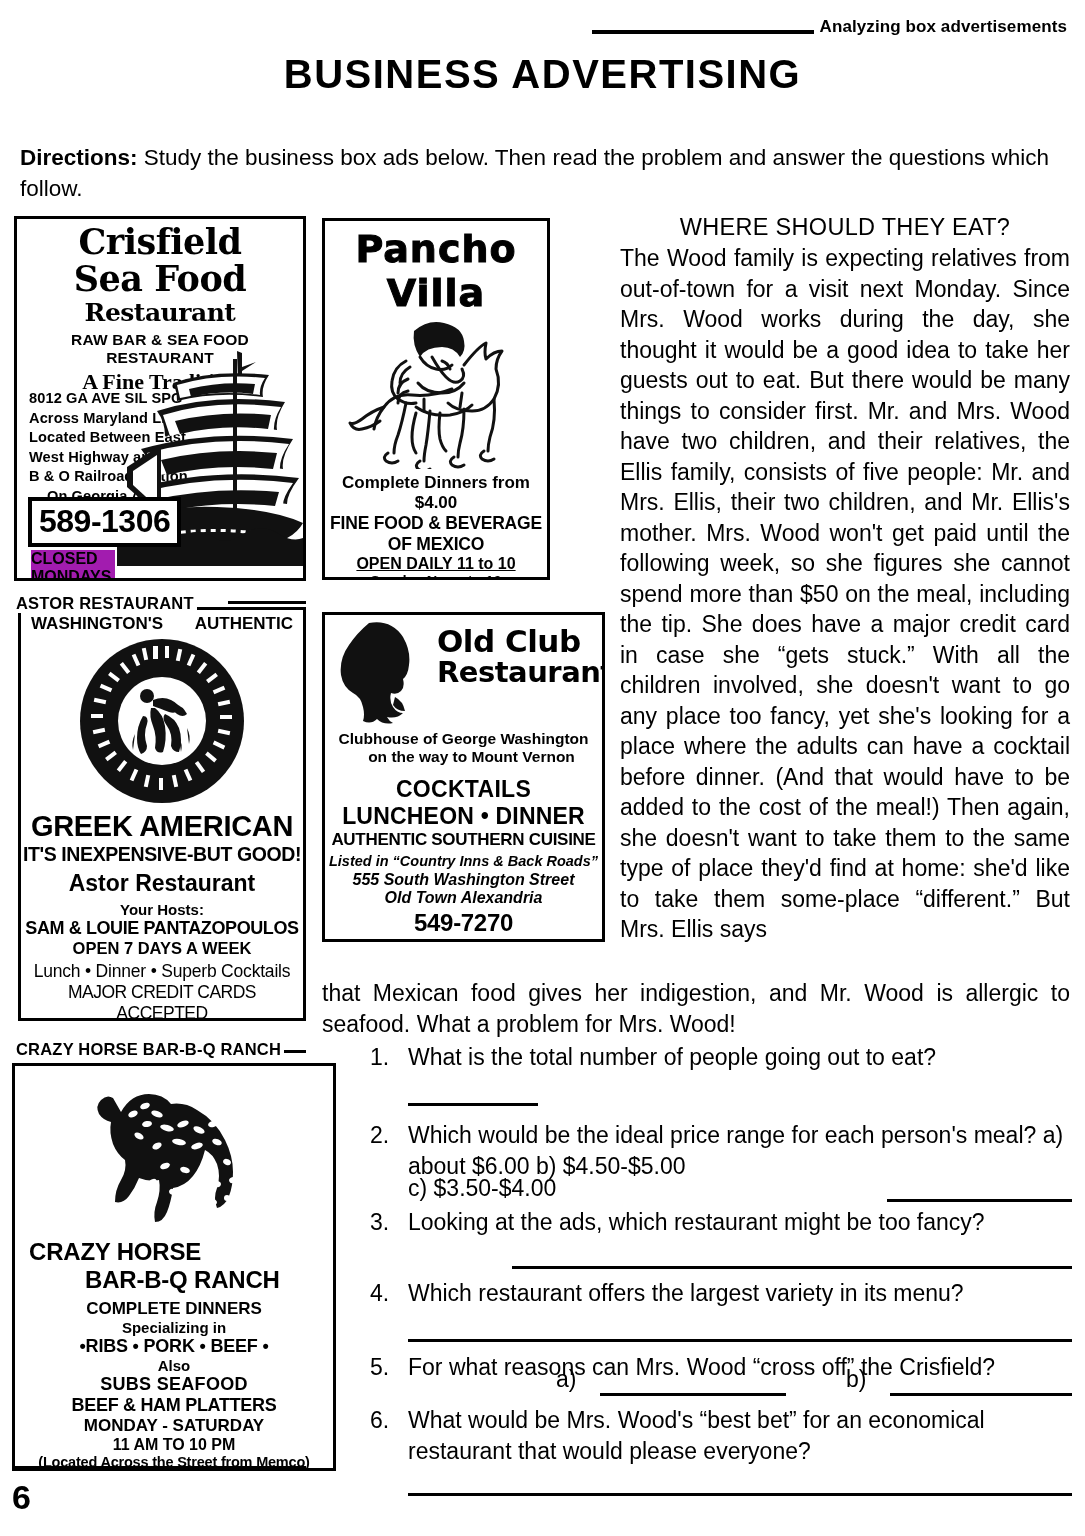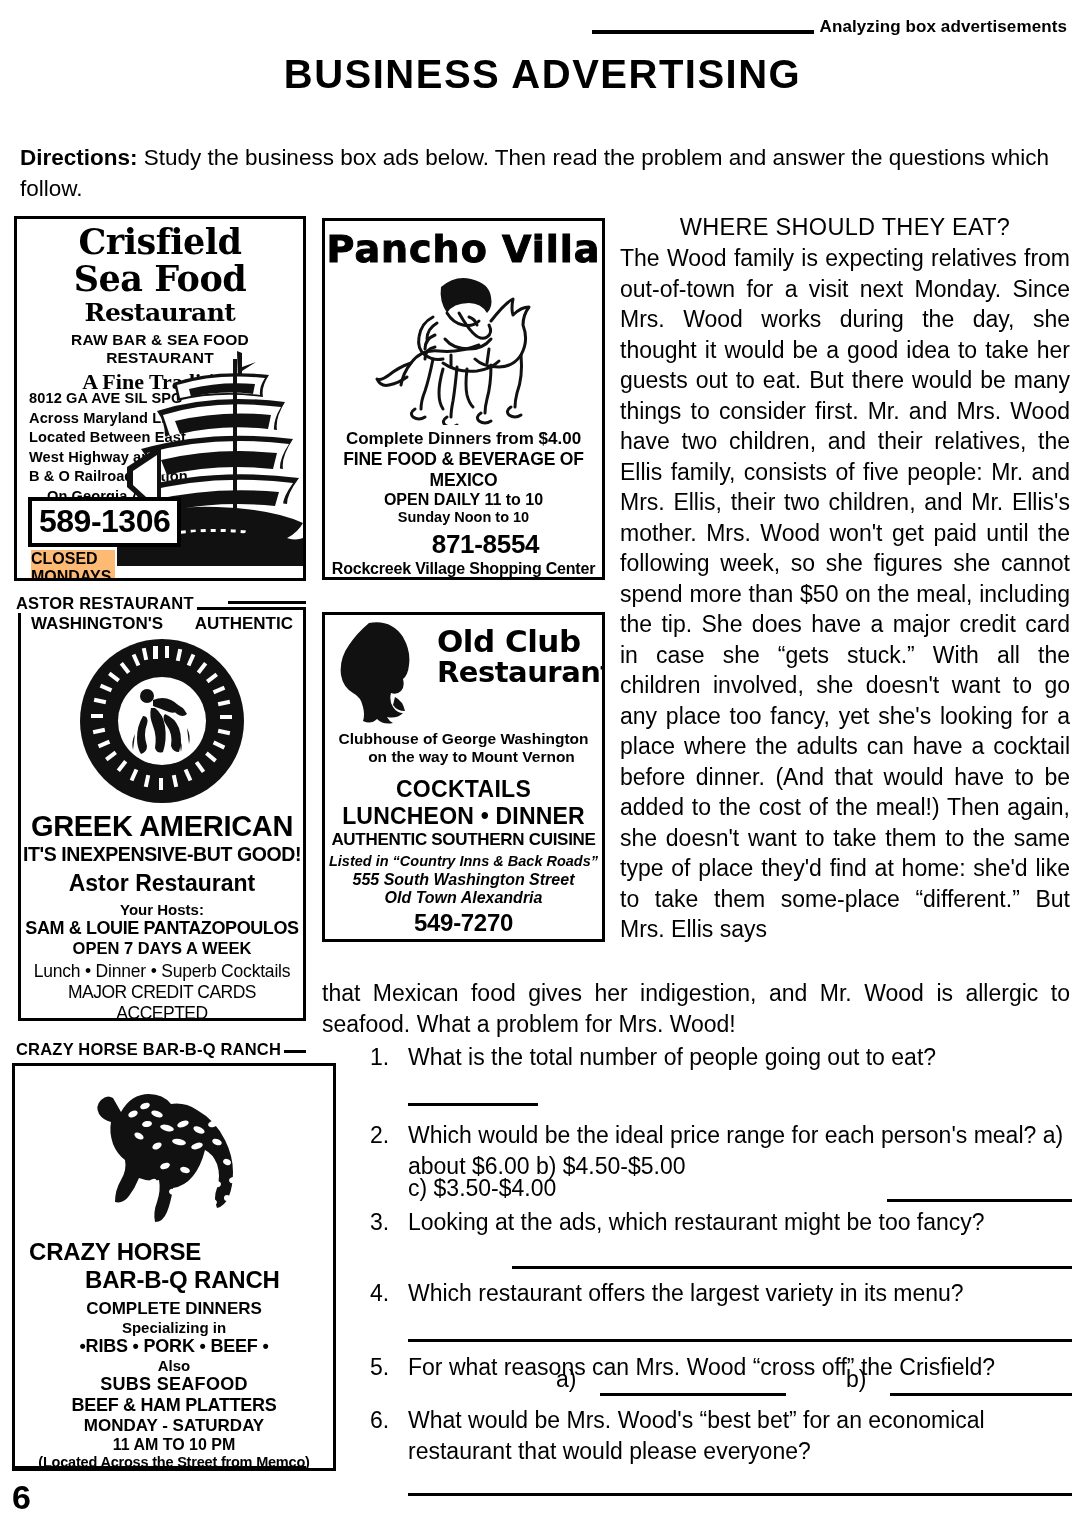--- a/index.html
+++ b/index.html
@@ -65,21 +65,21 @@
 
   
   .adbox {
     position: absolute;
     border: 3px solid #000;
     box-sizing: border-box;
     background: #fff;
     overflow: hidden;
   }
   .ad-crisfield { left: 14px;  top: 216px;  width: 292px; height: 365px; }
-  .ad-pancho    { left: 322px; top: 218px;  width: 283px; height: 362px; }
+  .ad-pancho    { left: 322px; top: 218px;  width: 228px; height: 362px; }
   .ad-astor     { left: 18px;  top: 607px;  width: 288px; height: 414px; }
   .ad-oldclub   { left: 322px; top: 612px;  width: 283px; height: 330px; }
   .ad-crazy     { left: 12px;  top: 1063px; width: 324px; height: 408px; }
 
   
   .notch-label {
     position: absolute;
     background: #fff;
     font-size: 16.5px;
     font-weight: bold;
@@ -134,21 +134,21 @@
     letter-spacing: -0.5px;
     background: #fff;
     z-index: 3;
   }
   .cr-closed {
     position: absolute;
     left: 14px; top: 331px;
     font-size: 16px;
     font-weight: bold;
     line-height: 17.5px;
-    background: #fdba74;
+    background: #a21caf;
     z-index: 3;
     padding-right: 4px;
   }
   .ship {
     position: absolute;
     right: -4px; top: 128px;
     width: 190px; height: 222px;
     z-index: 1;
   }
 
@@ -158,21 +158,21 @@
     text-align: center;
     font-size: 38px;
     font-weight: bold;
     font-family: "DejaVu Sans", sans-serif;
     letter-spacing: 1px;
     -webkit-text-stroke: 1px #000;
   }
   .donkey { display:block; margin: 2px auto 0 auto; width: 185px; height: 152px; }
   .pv-l1 { font-size: 17px; font-weight: bold; margin-top: 4px; }
   .pv-l2 { font-size: 17.5px; font-weight: bold; letter-spacing: -0.2px; }
-  .pv-l3 { font-size: 16px; font-weight: bold; }
+  .pv-l3 { font-size: 16px; font-weight: bold; text-decoration: underline; }
   .pv-l4 { font-size: 14.5px; font-weight: bold; }
   .pv-ph { font-size: 26px; font-weight: bold; margin-top: 4px; letter-spacing: -0.3px; padding-left: 44px;}
   .pv-l5 { font-size: 16px; font-weight: bold; letter-spacing: -0.2px; }
   .pv-l6 { font-size: 16px; font-weight: bold; }
 
   
   .as-top {
     font-size: 17px; font-weight: bold;
     margin: 4px 10px 0 10px;
     display: flex; justify-content: space-between;

